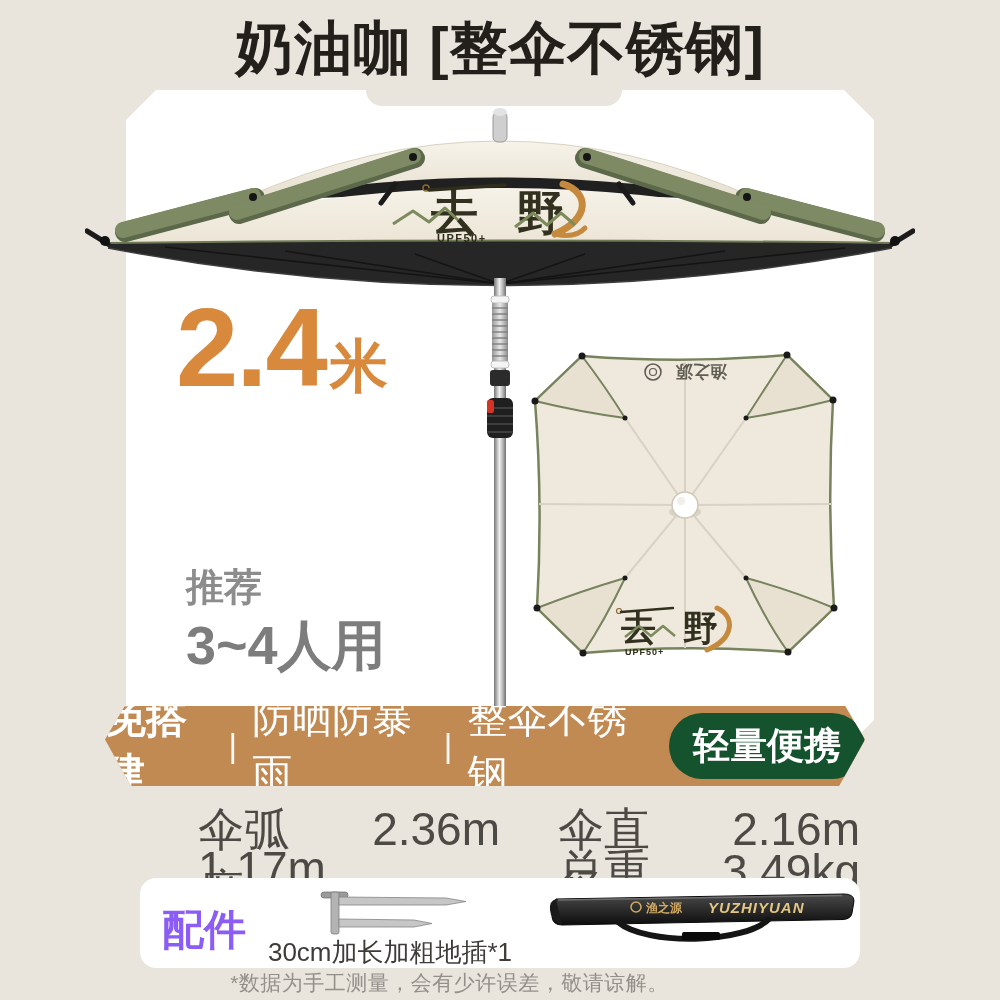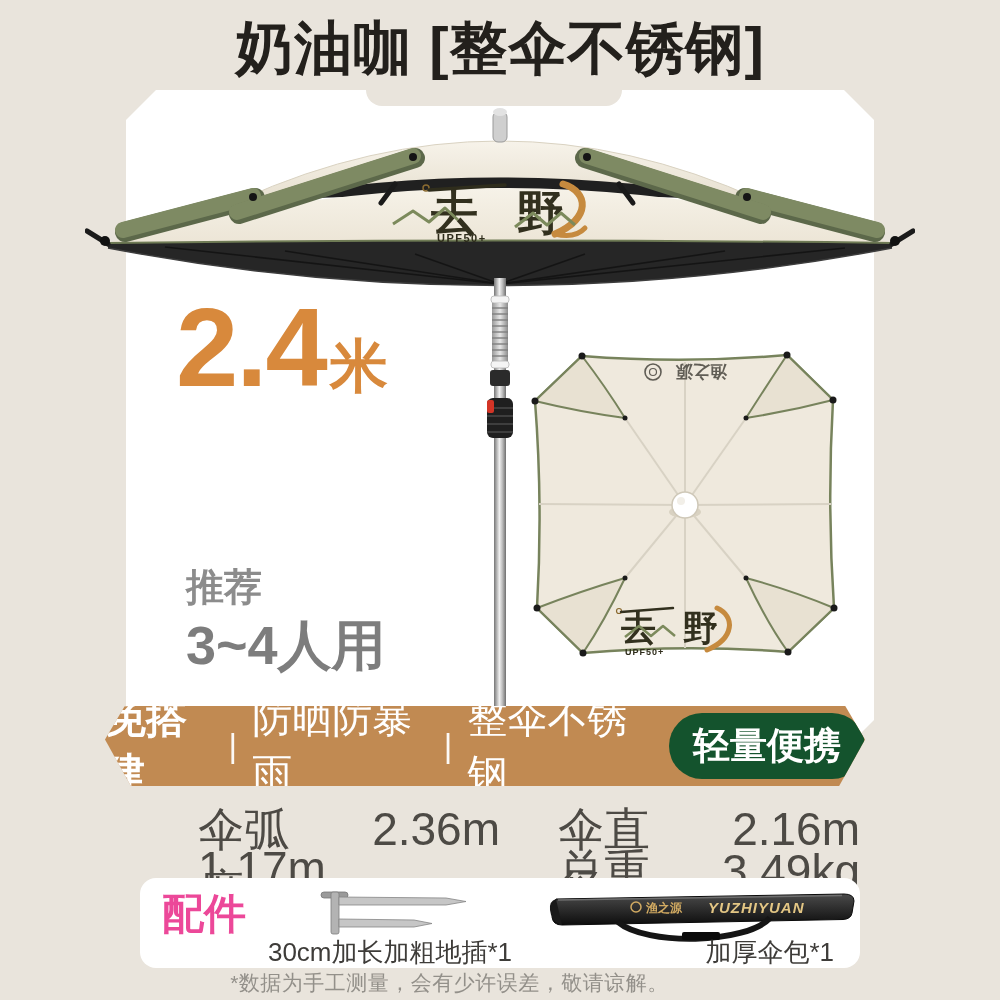--- a/index.html
+++ b/index.html
@@ -38,21 +38,21 @@
 
   .specs{position:absolute;left:150px;top:799px;width:710px;display:grid;
          grid-template-columns:350px 360px;row-gap:5px;z-index:6;}
   .spec-cell{display:flex;align-items:baseline;font-size:46px;color:#4d4a45;height:37px;}
   .spec-cell .lbl{margin-right:30px;}
   .c1{padding-left:48px;}
   .c2{padding-left:58px;gap:25px;}
 
   .acc-box{position:absolute;left:140px;top:878px;width:720px;height:90px;background:#ffffff;
            border-radius:16px;z-index:6;}
-  .acc-title{position:absolute;left:22px;top:8px;font-size:42px;font-weight:900;color:#ec4899;}
+  .acc-title{position:absolute;left:22px;top:24px;font-size:42px;font-weight:900;color:#8b5cf6;}
   .acc-label{position:absolute;font-size:26px;color:#3e3c39;white-space:nowrap;}
   .stake-label{left:95px;top:57px;width:310px;text-align:center;}
   .bag-label{right:26px;top:57px;}
 
   .footnote{position:absolute;left:0;top:969px;width:899px;text-align:center;
             font-size:21px;color:#93908a;letter-spacing:.5px;z-index:6;}
 </style>
 </head>
 <body>
 
@@ -284,18 +284,17 @@
         </linearGradient>
       </defs>
       <path d="M 10,7 Q 3,9 4,18 Q 5,30 16,33" fill="#1a1a1a"></path>
       <path d="M 12,8 L 296,3.5" stroke="#6e6e6e" stroke-width="1.5" fill="none"></path>
       <path d="M 72,30 C 100,54 200,52 224,26" stroke="#151515" stroke-width="6" fill="none"></path>
       <rect x="136" y="40" width="38" height="8" rx="2" fill="#0a0a0a"></rect>
       <circle cx="90" cy="15" r="5" fill="none" stroke="#d2ab62" stroke-width="1.5"></circle>
       <text x="100" y="20" font-size="12" font-weight="700" fill="#d2ab62">渔之源</text>
       <text x="162" y="21" font-size="15" font-weight="900" font-style="italic" fill="#e3c684" letter-spacing="1">YUZHIYUAN</text>
     </svg>
-    <div class="acc-label bag-label">加厚伞包*1</div>
   </div>
 
   <div class="footnote">*数据为手工测量，会有少许误差，敬请谅解。</div>
 
 </div>
 
 </body></html>

